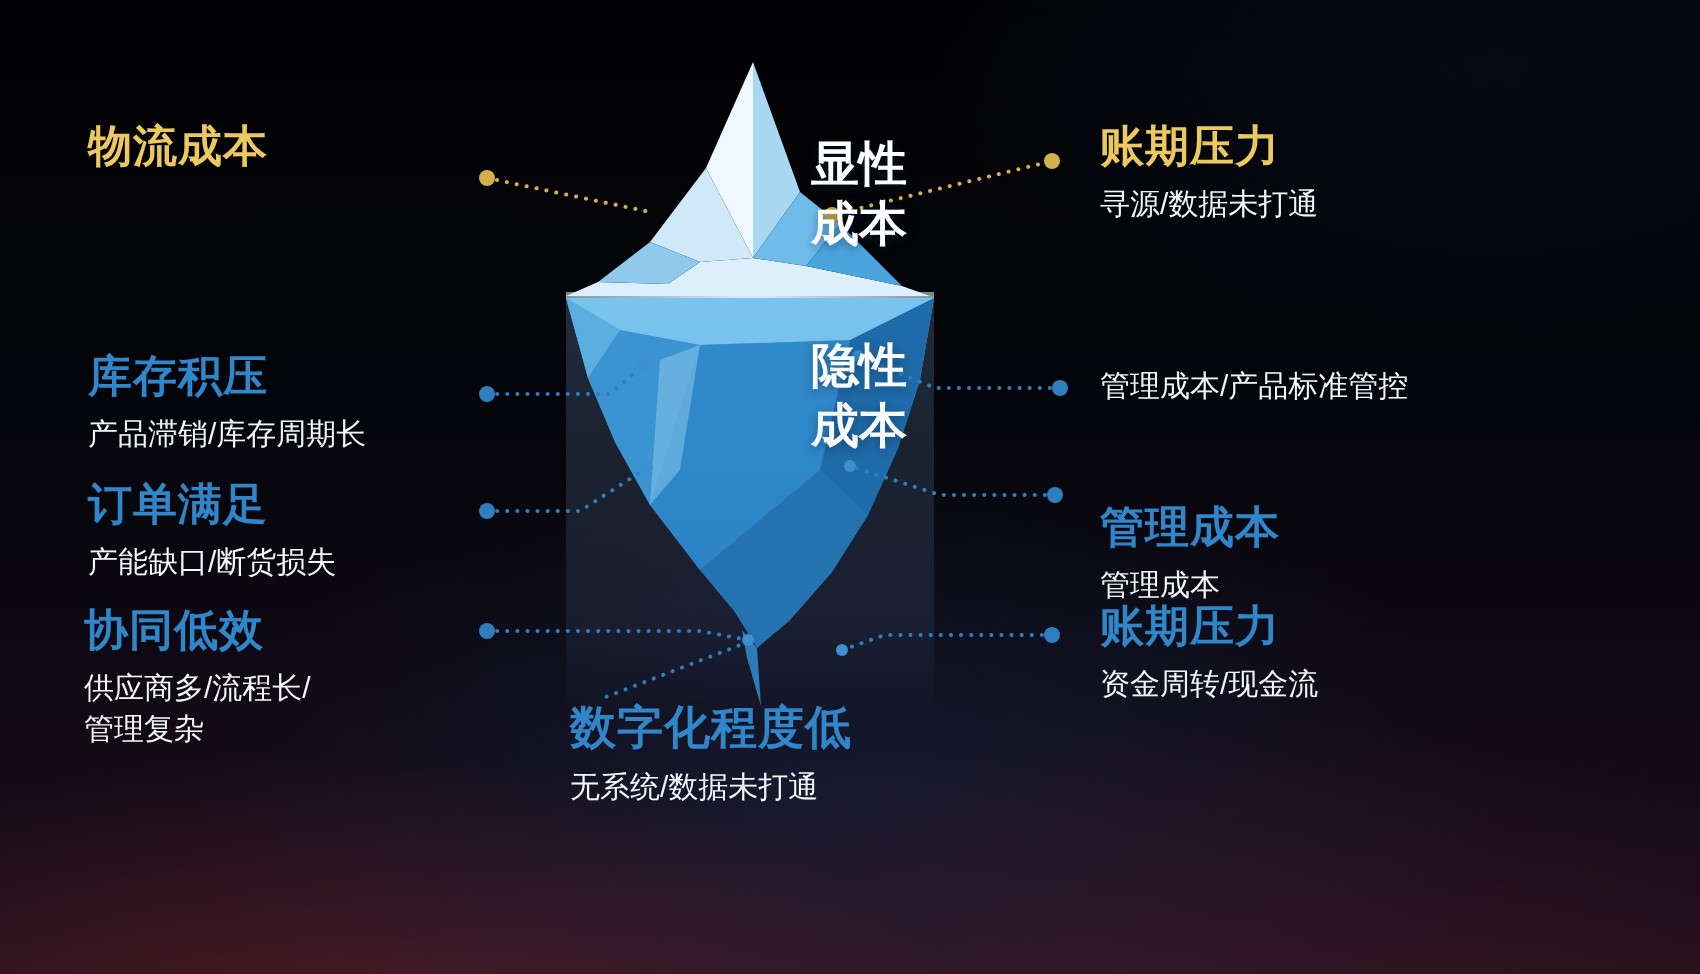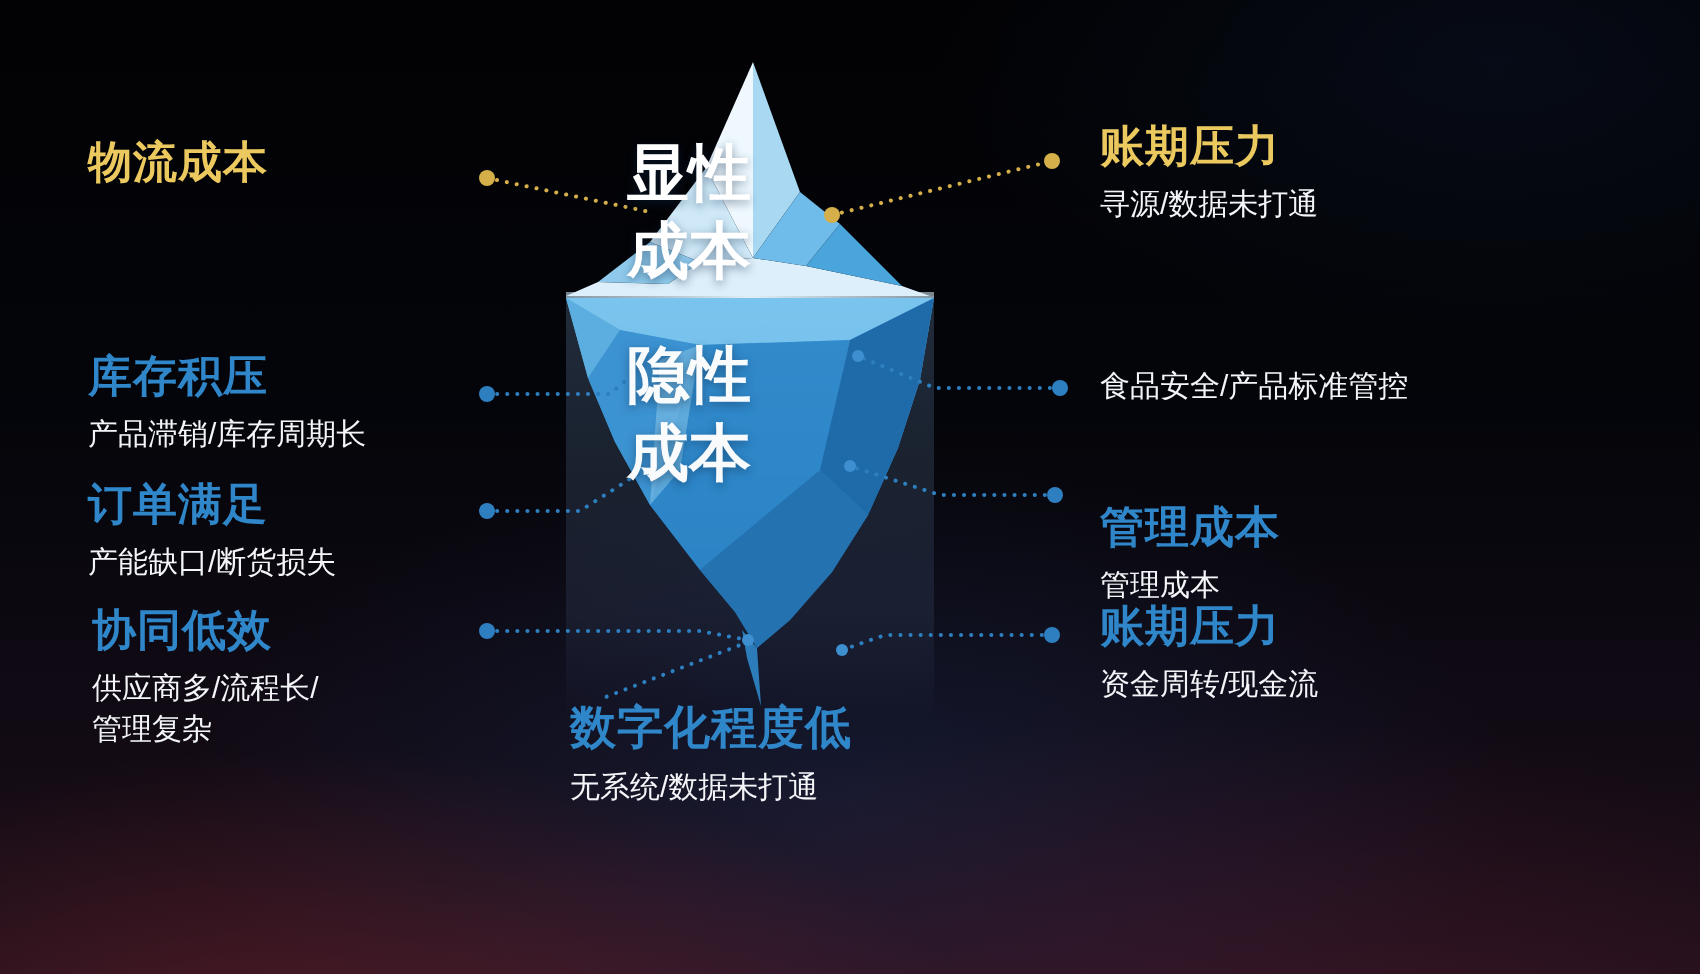--- a/index.html
+++ b/index.html
@@ -17,36 +17,36 @@
   }
   .layer{position:absolute;left:0;top:0;width:1700px;height:974px;}
   svg{display:block;}
 
   .item{position:absolute;line-height:1.1;}
   .item .title{font-weight:bold;font-size:44px;letter-spacing:1px;margin:0;}
   .item .desc{font-size:30px;color:#f3f5f8;margin:14px 0 0 0;white-space:pre-line;line-height:1.35;}
   .yellow .title{color:#ecc95f;}
   .blue   .title{color:#2f86c9;}
 
-  .l1{left:88px;top:138px;}
+  .l1{left:88px;top:122px;}
   .l2{left:88px;top:352px;}
   .l3{left:88px;top:480px;}
-  .l4{left:92px;top:606px;}
+  .l4{left:84px;top:606px;}
   .r1{left:1100px;top:122px;}
   .r2{left:1100px;top:352px;}
   .r3{left:1100px;top:478px;margin-top:25px;}
   .r4{left:1100px;top:602px;}
   .bt{left:570px;top:702px;}
   .bt .title{font-size:46px;}
 
   .berg-label{
-    position:absolute;color:#fff;font-weight:bold;font-size:62px;
-    line-height:1.25;text-align:left;white-space:pre-line;
+    position:absolute;color:#fff;font-weight:bold;font-size:48px;
+    line-height:1.25;text-align:right;white-space:pre-line;
     text-shadow:0 3px 10px rgba(10,40,70,.45);
-    width:300px;left:627px;
+    width:300px;left:607px;
   }
   .berg-label.above{top:134px;}
   .berg-label.below{top:336px;color:rgba(255,255,255,.97);}
 </style>
 </head>
 <body>
 
 <div class="canvas">
 
   <svg class="layer" viewBox="0 0 1700 974">
@@ -144,21 +144,21 @@
     <p class="title">协同低效</p>
     <p class="desc">供应商多/流程长/
 管理复杂</p>
   </div>
 
   <div class="item yellow r1">
     <p class="title">账期压力</p>
     <p class="desc">寻源/数据未打通</p>
   </div>
   <div class="item blue r2">
-    <p class="desc">食品安全/产品标准管控</p>
+    <p class="desc">管理成本/产品标准管控</p>
   </div>
   <div class="item blue r3">
     <p class="title">管理成本</p>
     <p class="desc">管理成本</p>
   </div>
   <div class="item blue bt">
     <p class="title">数字化程度低</p>
     <p class="desc">无系统/数据未打通</p>
   </div>
 

